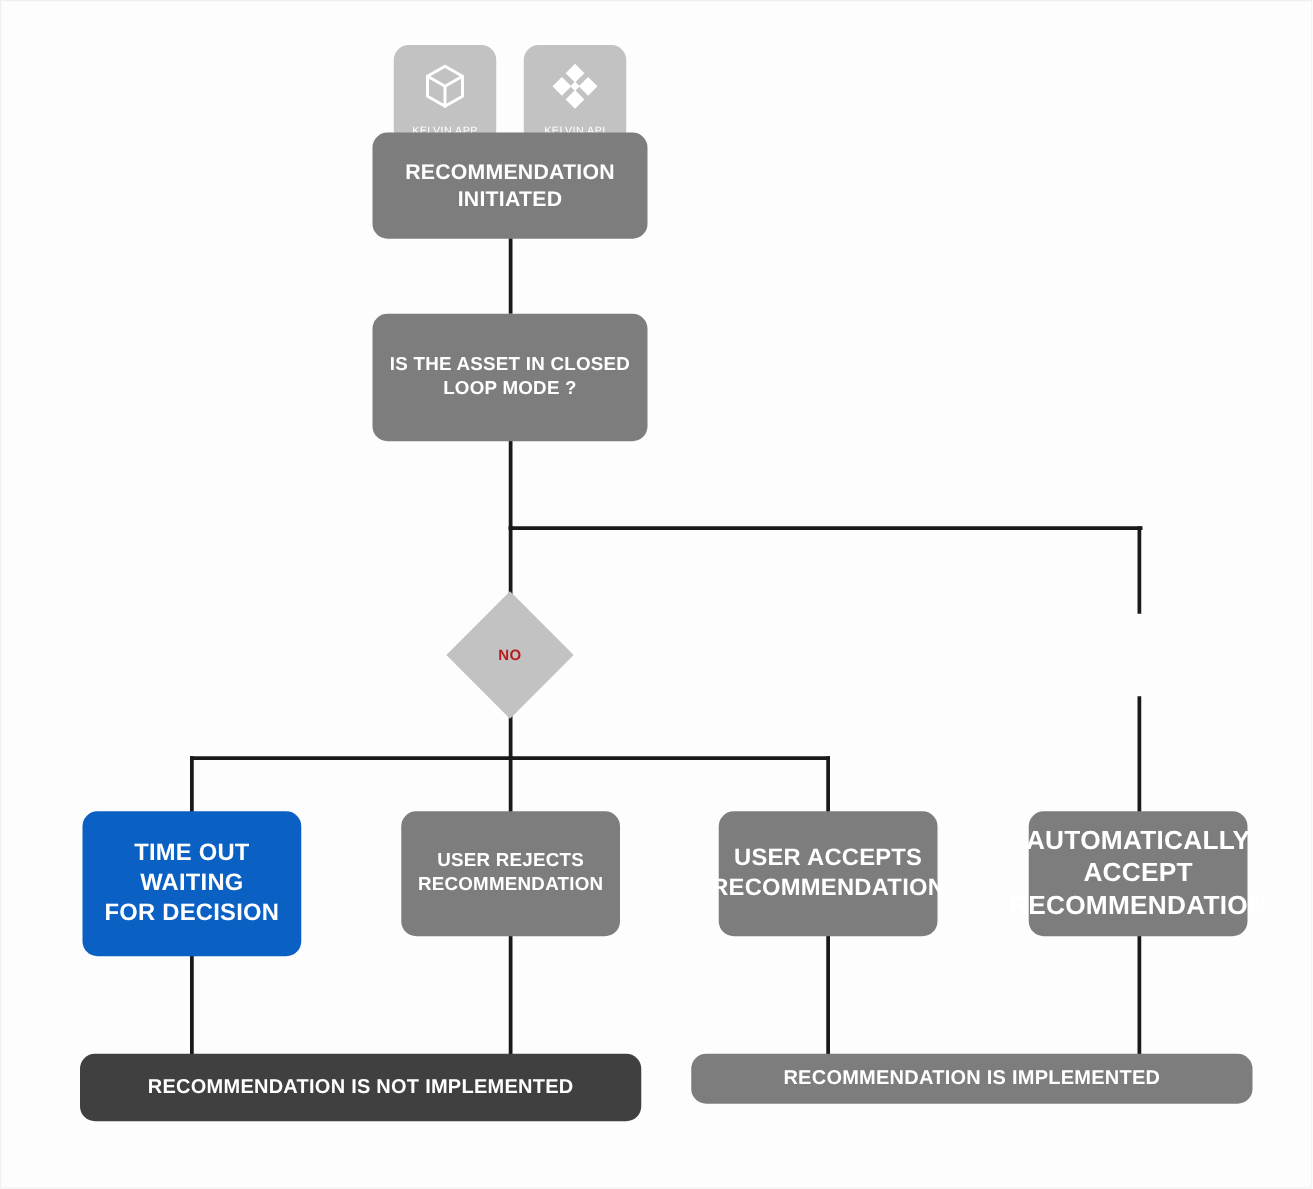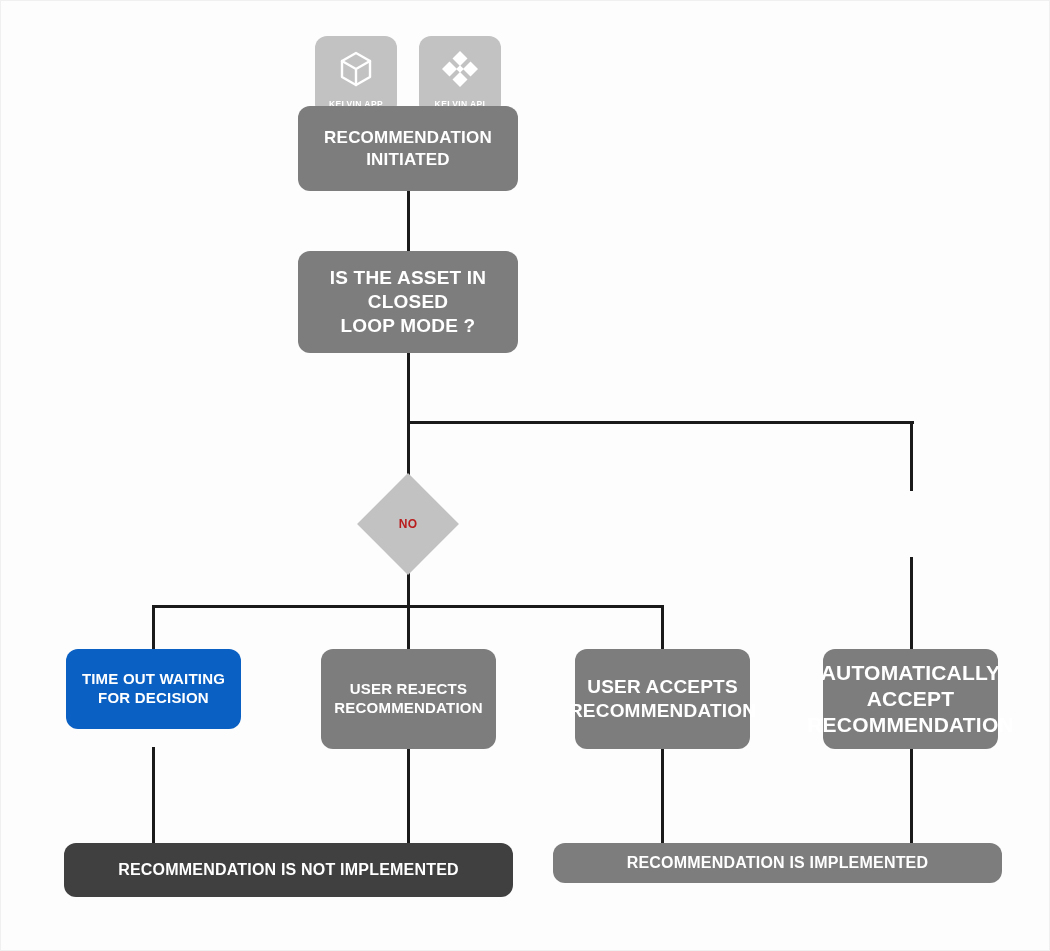--- a/index.html
+++ b/index.html
@@ -68,21 +68,21 @@
     height: 40px;
     display: block;
   }
   .icon-tile .tile-label {
     position: absolute;
     bottom: 7px;
     left: 0;
     right: 0;
     text-align: center;
     font-size: 8.5px;
-    font-weight: bold;
+    font-weight: normal;
     color: #ffffff;
     letter-spacing: 0.4px;
   }
 
   
   .diamond {
     position: absolute;
     width: 72px;
     height: 72px;
     z-index: 3;
@@ -160,34 +160,34 @@
     <span class="tile-label">KELVIN API</span>
   </div>
 
   <div class="node rounded gray" style="left:297px; top:105px; width:220px; height:85px; font-size:17px;">
     <div>
       <div>RECOMMENDATION</div>
       <div>INITIATED</div>
     </div>
   </div>
 
-  <div class="node rounded gray" style="left:297px; top:250px; width:220px; height:102px; font-size:19px;">
+  <div class="node rounded gray" style="left:297px; top:250px; width:220px; height:102px; font-size:15px;">
     <div>
       <div>IS THE ASSET IN CLOSED</div>
       <div>LOOP MODE ?</div>
     </div>
   </div>
 
   <div class="diamond" style="left:371px; top:487px;">
     <div class="shape"></div>
     <div class="dlabel">NO</div>
   </div>
 
 
-  <div class="node rounded blue" style="left:65px; top:648px; width:175px; height:80px; font-size:15px;">
+  <div class="node rounded blue" style="left:65px; top:648px; width:175px; height:116px; font-size:19px;">
     <div>
       <div>TIME OUT WAITING</div>
       <div>FOR DECISION</div>
     </div>
   </div>
 
   <div class="node rounded gray" style="left:320px; top:648px; width:175px; height:100px; font-size:15px;">
     <div>
       <div>USER REJECTS</div>
       <div>RECOMMENDATION</div>

